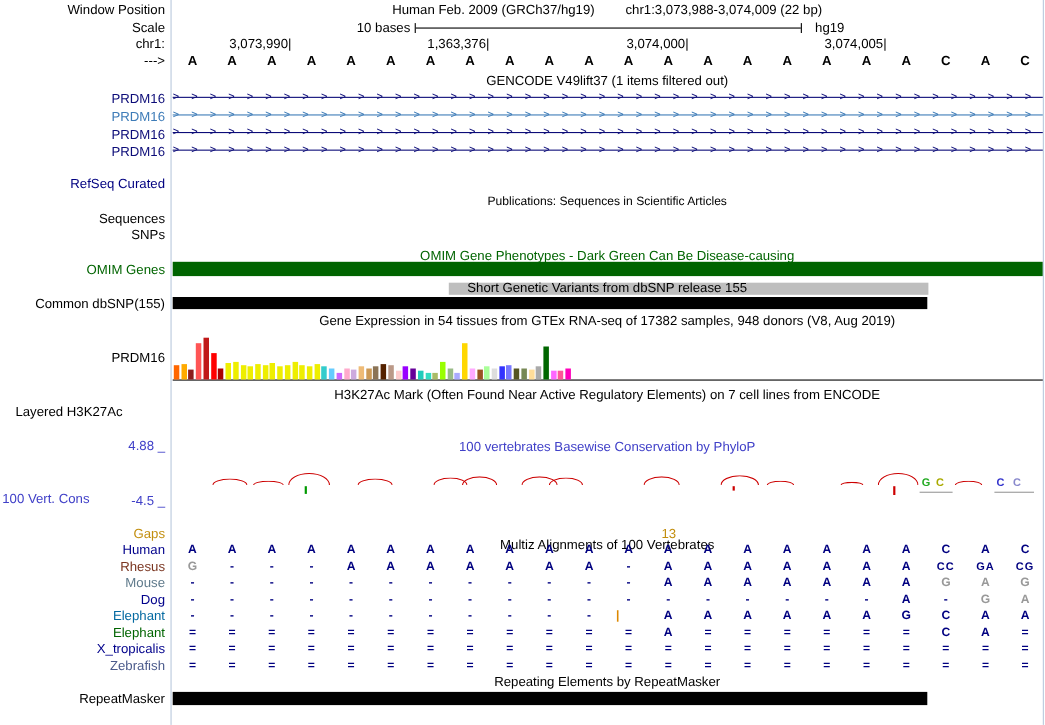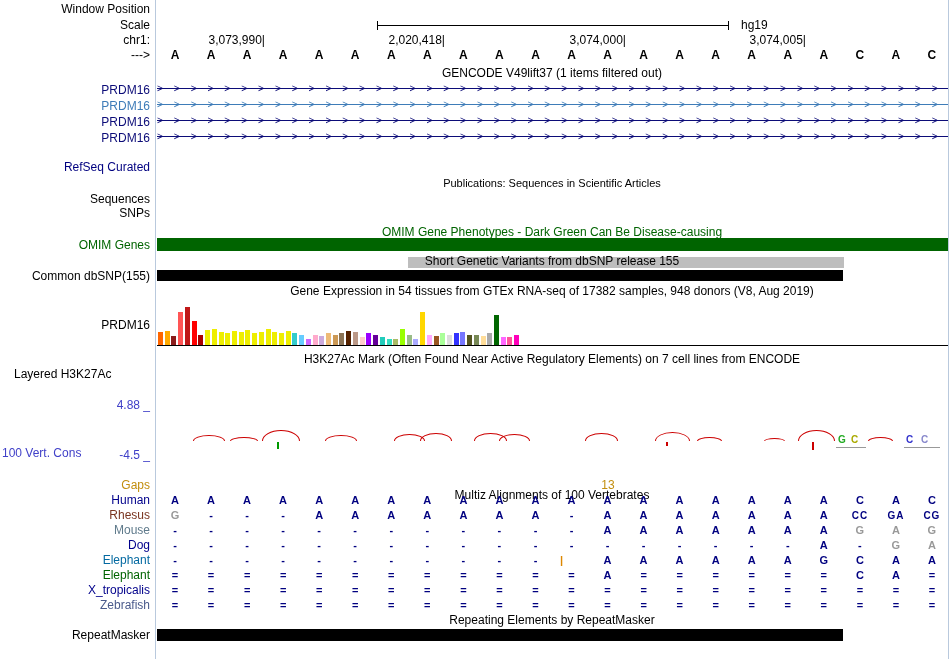--- a/index.html
+++ b/index.html
@@ -24,22 +24,27 @@
          clip-path: inset(0 0 50% 0); }
   .cell { position:absolute; top:0; width:36px; height:15px; line-height:15px;
           text-align:center; font-weight:bold; font-size:11px; }
 </style>
 </head>
 <body>
 
 <div class="screen" id="screen">
 
   <div class="lab" style="top:2px">Window Position</div>
+  <div class="title flexc" style="top:2px">
+    <span>Human Feb. 2009 (GRCh37/hg19)</span>
+    <span>chr1:3,073,988-3,074,009 (22 bp)</span>
+  </div>
 
   <div class="lab" style="top:18px">Scale</div>
+  <div class="abs" style="left:157px;top:18px;width:216px;text-align:right">10 bases</div>
   <div class="scalebar" style="left:377px;top:21px;width:352px;height:9px">
     <div class="scaleline"></div>
   </div>
   <div class="abs" style="left:741px;top:18px">hg19</div>
 
   <div class="lab" style="top:33px">chr1:</div>
   <div class="lab" style="top:48px">---&gt;</div>
 
   <div class="title" style="top:66px">GENCODE V49lift37 (1 items filtered out)</div>
 
@@ -58,35 +63,36 @@
   <div class="lab" style="top:269px">Common dbSNP(155)</div>
   <div class="abs" style="left:157px;top:270px;width:686px;height:11px;background:#000"></div>
 
   <div class="title" style="top:284px">Gene Expression in 54 tissues from GTEx RNA-seq of 17382 samples, 948 donors (V8, Aug 2019)</div>
   <div class="lab" style="top:318px">PRDM16</div>
 
   <div class="title" style="top:352px">H3K27Ac Mark (Often Found Near Active Regulatory Elements) on 7 cell lines from ENCODE</div>
   <div class="abs" style="left:14px;top:367px">Layered H3K27Ac</div>
 
   <div class="lab" style="top:398px;color:#4040c8">4.88 _</div>
+  <div class="title" style="top:399px;color:#4040c8">100 vertebrates Basewise Conservation by PhyloP</div>
   <div class="abs" style="left:2px;top:446px;color:#4040c8">100 Vert. Cons</div>
   <div class="lab" style="top:448px;color:#4040c8">-4.5 _</div>
 
   <div class="title" style="top:488px;color:#000000">Multiz Alignments of 100 Vertebrates</div>
   <div class="lab" style="top:478px;color:#c28e0e">Gaps</div>
   <div class="abs" style="left:590px;top:478px;width:36px;text-align:center;color:#c28e0e">13</div>
 
   <div class="title" style="top:613px">Repeating Elements by RepeatMasker</div>
   <div class="lab" style="top:628px">RepeatMasker</div>
   <div class="abs" style="left:157px;top:629px;width:686px;height:12px;background:#000"></div>
 
   <div class="vline" style="left:155px"></div>
   <div class="vline" style="left:948px"></div>
 <div class="abs" style="left: 145px; top: 33px; width: 120px; text-align: right;">3,073,990|</div>
-    <div class="abs" style="left: 325px; top: 33px; width: 120px; text-align: right;">2,020,418|</div>
+    <div class="abs" style="left: 325px; top: 33px; width: 120px; text-align: right;">1,363,376|</div>
     <div class="abs" style="left: 506px; top: 33px; width: 120px; text-align: right;">3,074,000|</div>
     <div class="abs" style="left: 686px; top: 33px; width: 120px; text-align: right;">3,074,005|</div>
     <div class="base" style="left: 157px; top: 48px;">A</div>
     <div class="base" style="left: 193px; top: 48px;">A</div>
     <div class="base" style="left: 229.1px; top: 48px;">A</div>
     <div class="base" style="left: 265.1px; top: 48px;">A</div>
     <div class="base" style="left: 301.2px; top: 48px;">A</div>
     <div class="base" style="left: 337.2px; top: 48px;">A</div>
     <div class="base" style="left: 373.3px; top: 48px;">A</div>
     <div class="base" style="left: 409.3px; top: 48px;">A</div>

